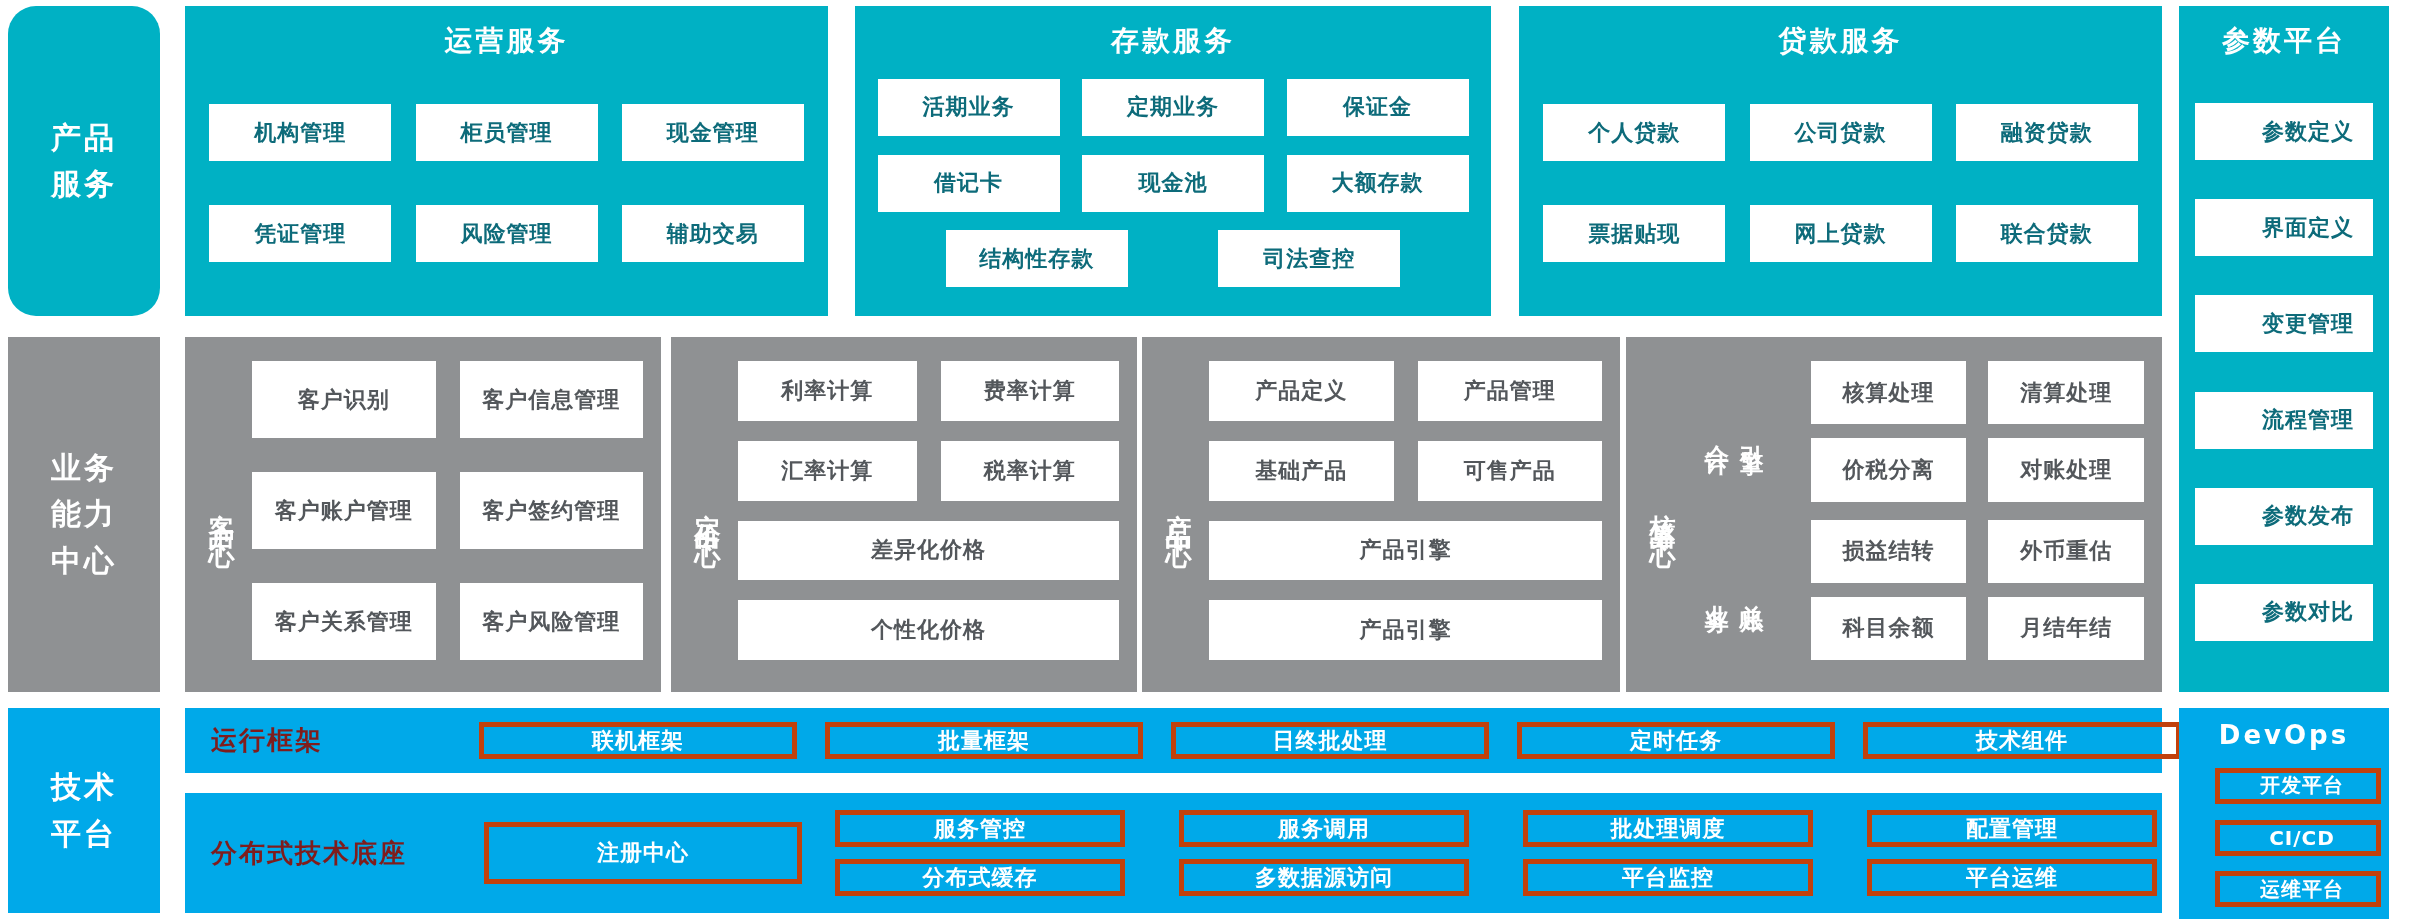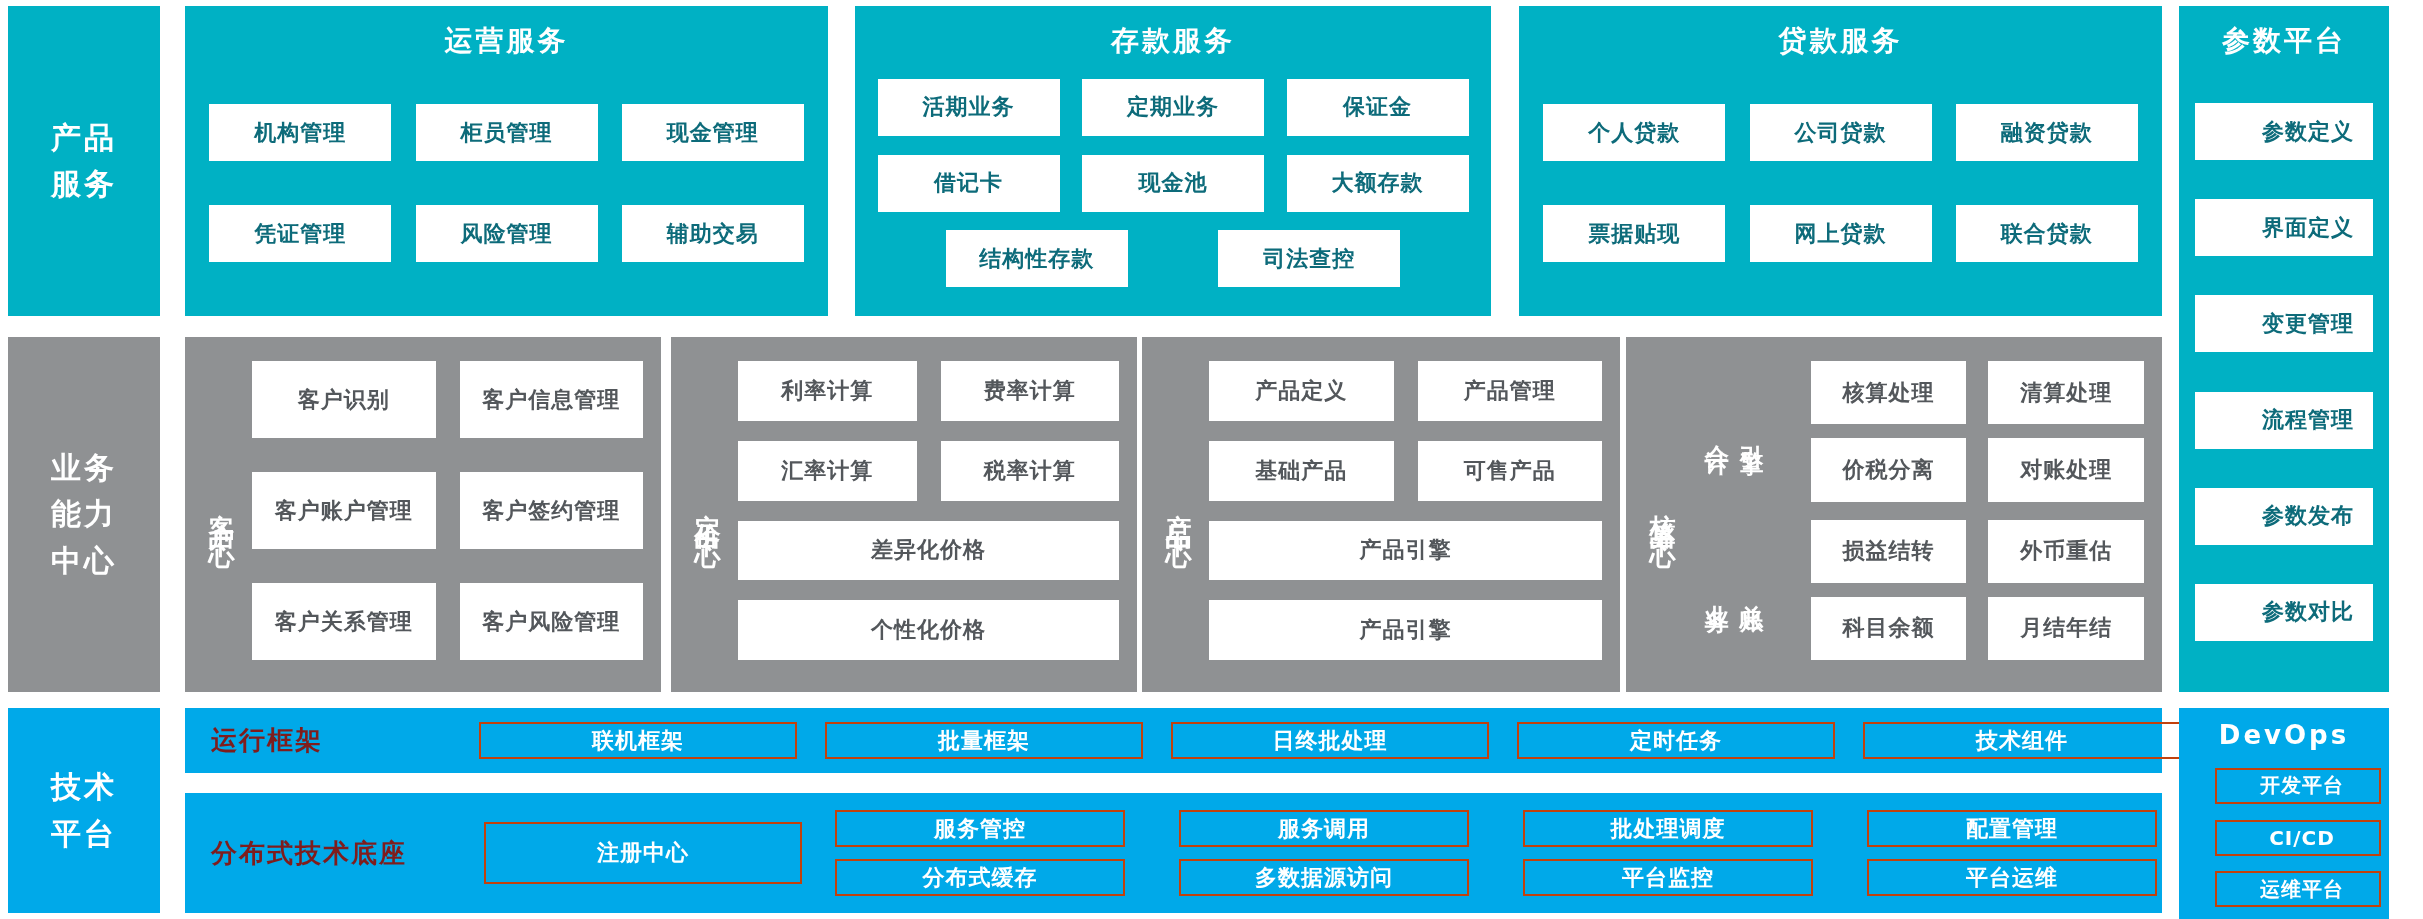--- a/index.html
+++ b/index.html
@@ -51,40 +51,40 @@
   .cgrid.rows4 { gap: 20px 24px; }
   .cgrid.rows2 { gap: 14px 22px; padding-left: 36px; }
   .span2 { grid-column: 1 / span 2; }
   .acc-col { flex: 1; display: flex; flex-direction: column; gap: 18px; }
   .acc-sub { flex: 1; display: flex; }
 
   .bar { display: flex; align-items: center; padding-left: 26px; }
   .bar-label { flex: 0 0 240px; color: #7f1d1d; font-size: 26px; font-weight: bold; letter-spacing: 2px; white-space: nowrap; }
   .bar-items { flex: 1; display: flex; align-items: center; justify-content: space-evenly; }
   .obox {
-    border: 2px solid #c2410c; color: #fff; background: transparent;
+    border: 5px solid #c2410c; color: #fff; background: transparent;
     display: flex; align-items: center; justify-content: center;
     font-size: 22px; font-weight: bold; letter-spacing: 1px; margin-left: 28px;
   }
   .obox.rt { width: 318px; height: 37px; }
   .obox.registry { width: 318px; height: 62px; }
   .dist-grid { display: grid; grid-template-columns: repeat(4, 318px); gap: 12px 26px; }
   .dist-grid .obox { height: 37px; }
 
   .devops { display: flex; flex-direction: column; }
   .devops .group-title { padding-top: 12px; font-size: 26px; }
   .devops-items { flex: 1; display: flex; flex-direction: column; align-items: center; justify-content: space-evenly; padding: 2px 0 12px; }
   .obox.dv { width: 166px; height: 36px; font-size: 20px; padding-left: 8px; }
 </style>
 </head>
 <body>
 
 <div class="canvas">
 
-  <div class="block teal side-label" style="left:8px;top:6px;width:152px;height:310px;">产品
+  <div class="block teal side-label" style="left:8px;top:6px;width:152px;height:310px;border-radius:28px;">产品
 服务</div>
 
   <div class="block teal group" style="left:185px;top:6px;width:643px;height:310px;">
     <div class="group-title">运营服务</div>
     <div class="rows">
       <div class="row">
         <div class="wbox top">机构管理</div>
         <div class="wbox top">柜员管理</div>
         <div class="wbox top">现金管理</div>
       </div>

